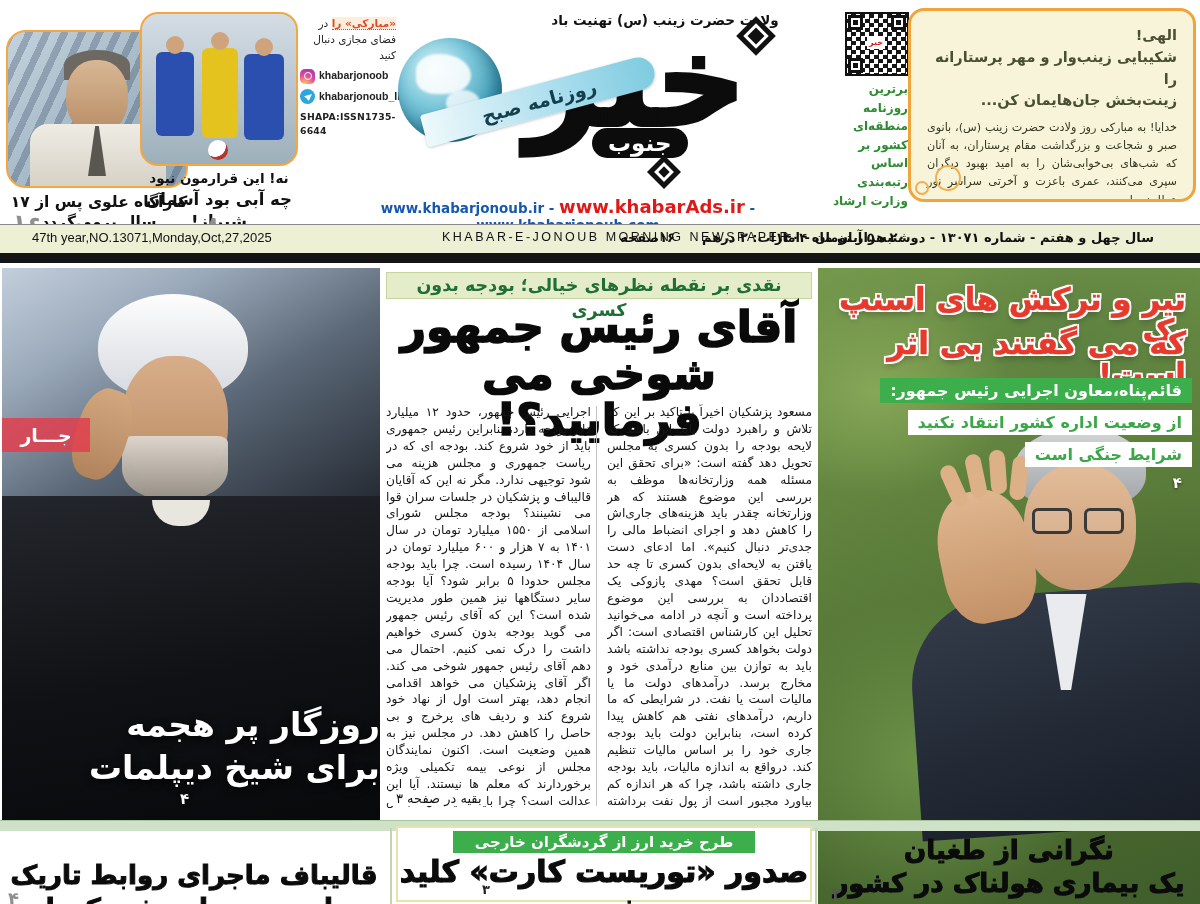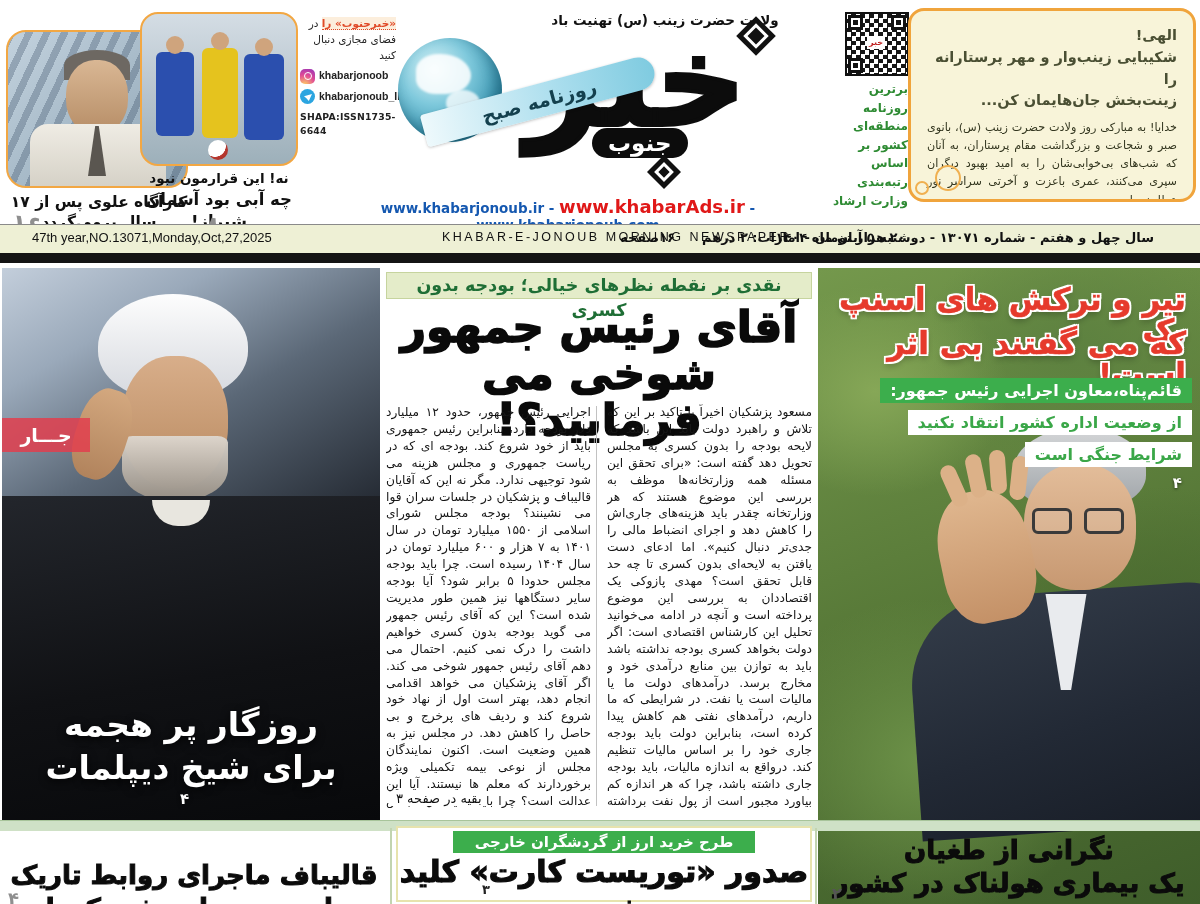--- a/index.html
+++ b/index.html
@@ -108,21 +108,21 @@
   .r-beard{position:absolute;left:120px;top:168px;width:106px;height:66px;border-radius:10% 10% 50% 50%;
      background:linear-gradient(rgba(222,216,208,.95),#948c82);}
   .r-hand{position:absolute;left:74px;top:120px;width:52px;height:92px;border-radius:42%;transform:rotate(18deg);
      background:linear-gradient(#d3a87f,#b1835c);}
   .r-robe{position:absolute;left:0;top:228px;width:378px;height:324px;
      background:linear-gradient(170deg,#23262c 0%,#101114 55%,#08090b 100%);}
   .r-collar{position:absolute;left:150px;top:232px;width:58px;height:26px;border-radius:0 0 40px 40px;background:#e8e6df;}
   .watermark{left:0;top:150px;width:88px;height:34px;background:rgba(226,62,78,.85);color:#fff;
      font-weight:bold;font-size:19px;text-align:center;line-height:34px;letter-spacing:3px;}
   .ls-badge{right:2px;top:404px;background:#3cae4c;color:#fff;font-size:15.5px;font-weight:bold;padding:3px 12px;}
-  .ls-head{left:0;top:436px;width:100%;text-align:center;color:#fff;font-size:33px;font-weight:bold;
+  .ls-head{left:0;top:436px;width:100%;text-align:right;color:#fff;font-size:33px;font-weight:bold;
      line-height:1.3;text-shadow:0 2px 8px rgba(0,0,0,.85);}
   .ls-page{left:178px;top:522px;color:#fff;font-size:15px;font-weight:bold;text-shadow:0 1px 4px rgba(0,0,0,.8);}
 
   
   .mid{left:386px;top:270px;width:426px;height:550px;}
   .kicker{position:absolute;left:0;top:2px;width:100%;height:27px;box-sizing:border-box;background:#e4ecc9;
      border:1px solid #c6d49e;color:#1e6e35;font-size:17.5px;font-weight:bold;text-align:center;line-height:25px;}
   .mhead{position:absolute;left:0;top:34px;width:100%;text-align:center;font-size:44px;font-weight:bold;
      color:#0a0a0a;line-height:1.06;-webkit-text-stroke:1.6px #0a0a0a;letter-spacing:-1px;}
   .cols{position:absolute;left:0;top:134px;width:100%;height:404px;overflow:hidden;}
@@ -197,21 +197,21 @@
     <div class="pl-head" style="left:69px;top:18px;"></div>
     <div class="pl" style="left:102px;top:40px;width:40px;height:86px;background:#2b4fae;"></div>
     <div class="pl-head" style="left:113px;top:24px;"></div>
     <div class="ball"></div>
   </div>
   <div class="abs caption football-caption1">نه! این قرارمون نبود</div>
   <div class="abs caption football-caption2">چه آبی بود آسمان شیراز!</div>
   <div class="abs pagenum-big pn8">۸</div>
 
   <div class="abs social-box">
-    <span class="follow-name">«خبرجنوب» را</span>
+    <span class="follow-name">«مبارکی» را</span>
     <span>در فضای مجازی دنبال کنید</span>
     <div class="soc-row">
       <span class="ig-icon"></span>
       <span class="en">khabarjonoob</span>
     </div>
     <div class="soc-row">
       <span class="tg-icon"></span>
       <span class="en">khabarjonoub_IR</span>
     </div>
     <div class="shapa">SHAPA:ISSN1735-6644</div>

